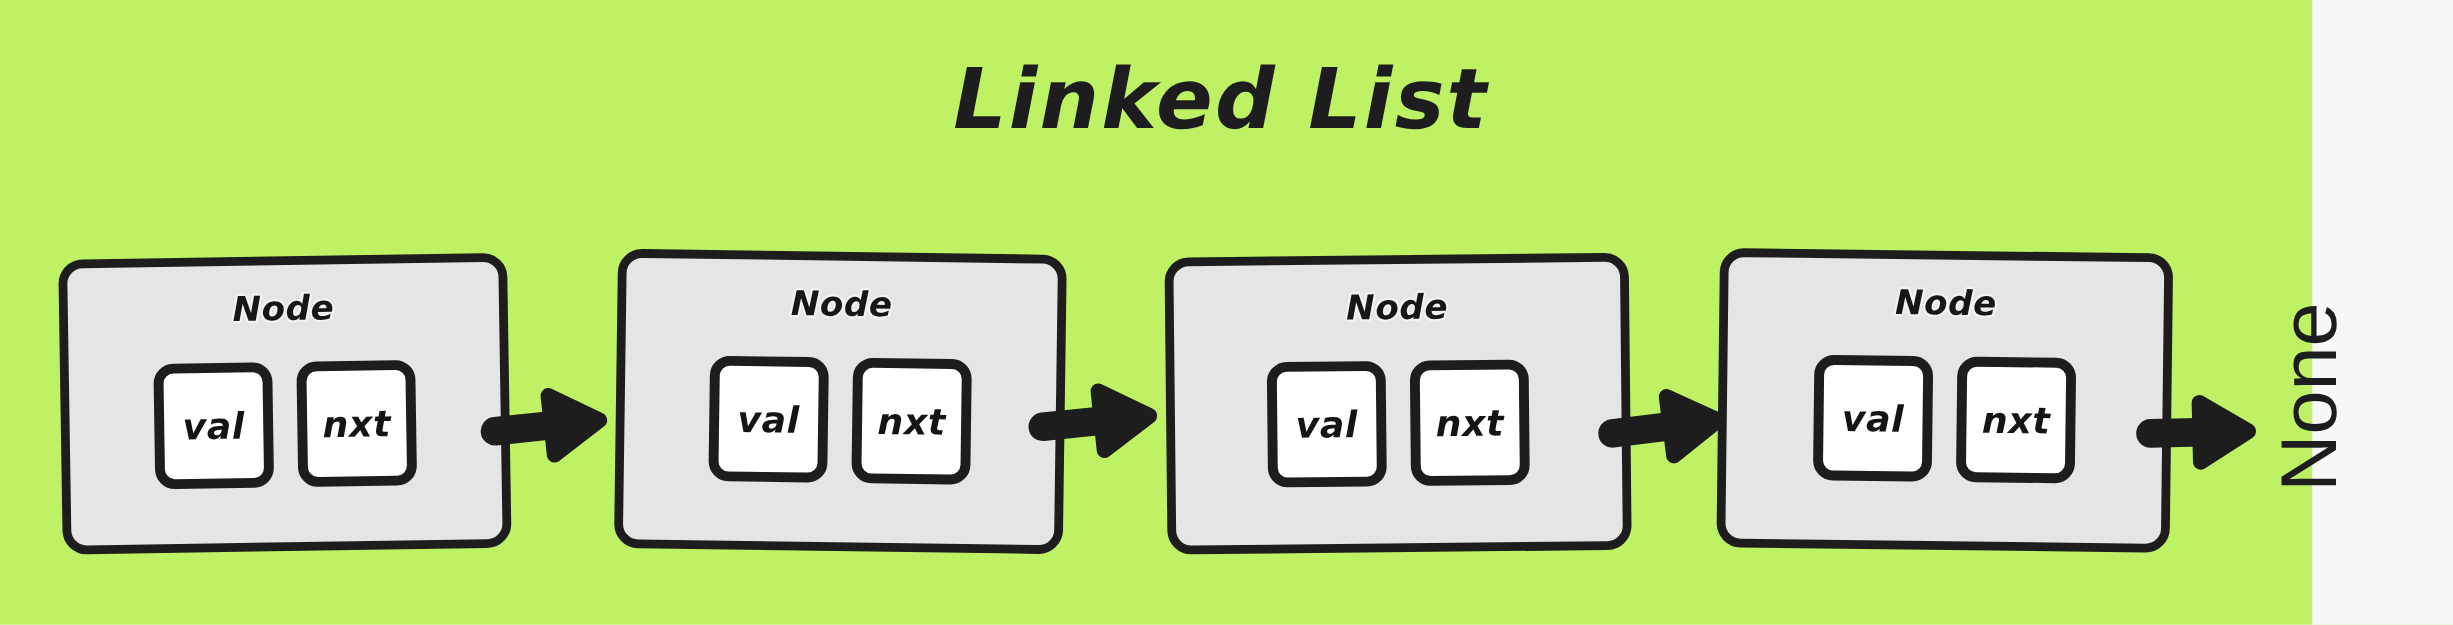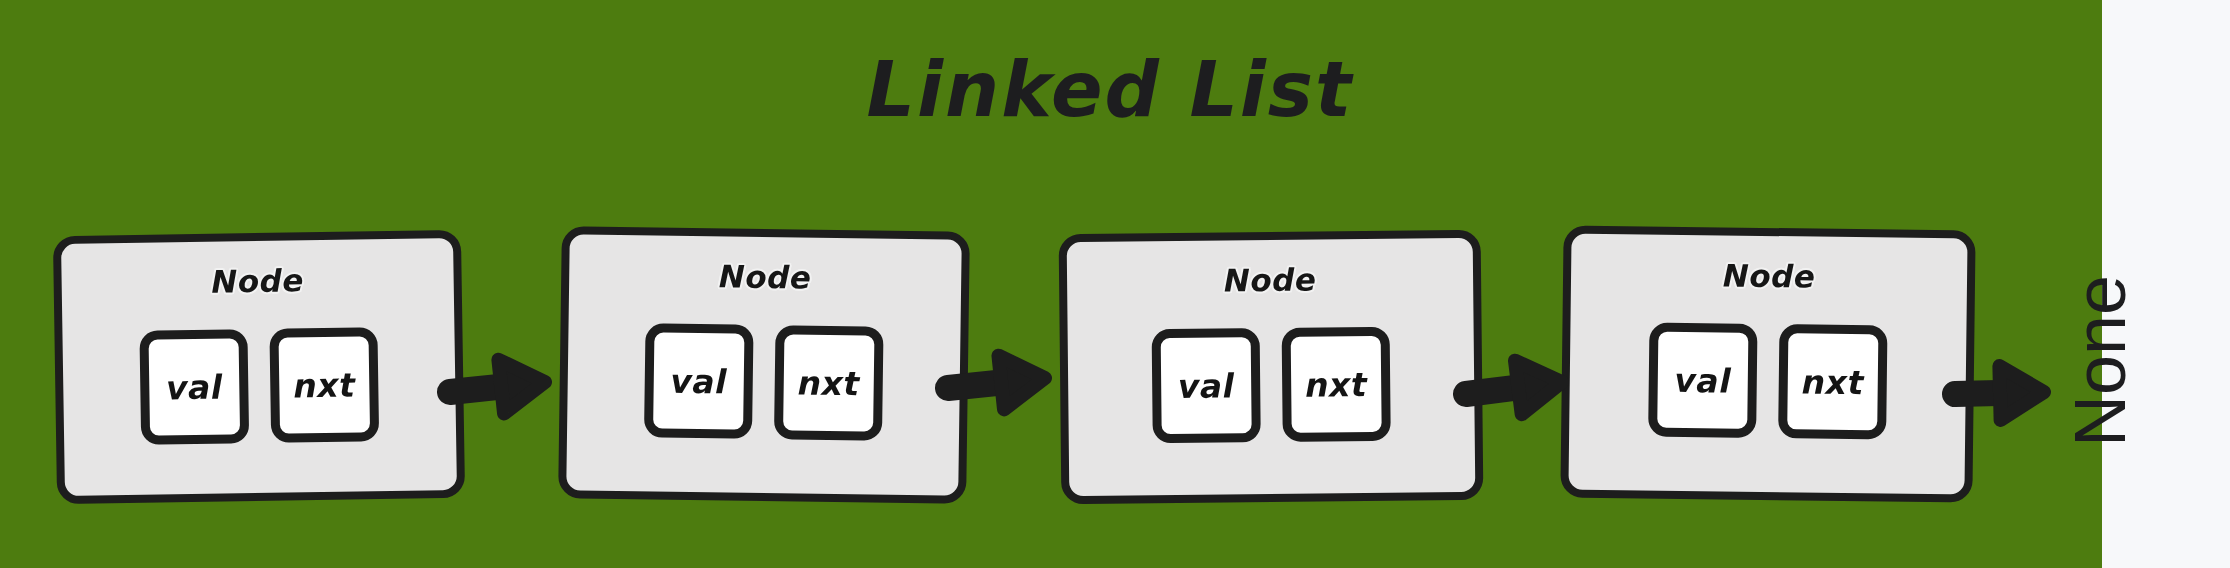--- a/index.html
+++ b/index.html
@@ -14,21 +14,21 @@
   body {
     background: #f7f8fa;
     font-family: "DejaVu Sans", sans-serif;
     position: relative;
   }
 
   #canvas {
     position: relative;
     width: 2102px;
     height: 568px;
-    background: #4d7c0f;
+    background: #bef264;
   }
 
   
   .title {
     position: absolute;
     left: 0;
     top: 52px;
     width: 2230px;
     text-align: center;
     font-family: "DejaVu Sans", sans-serif;

